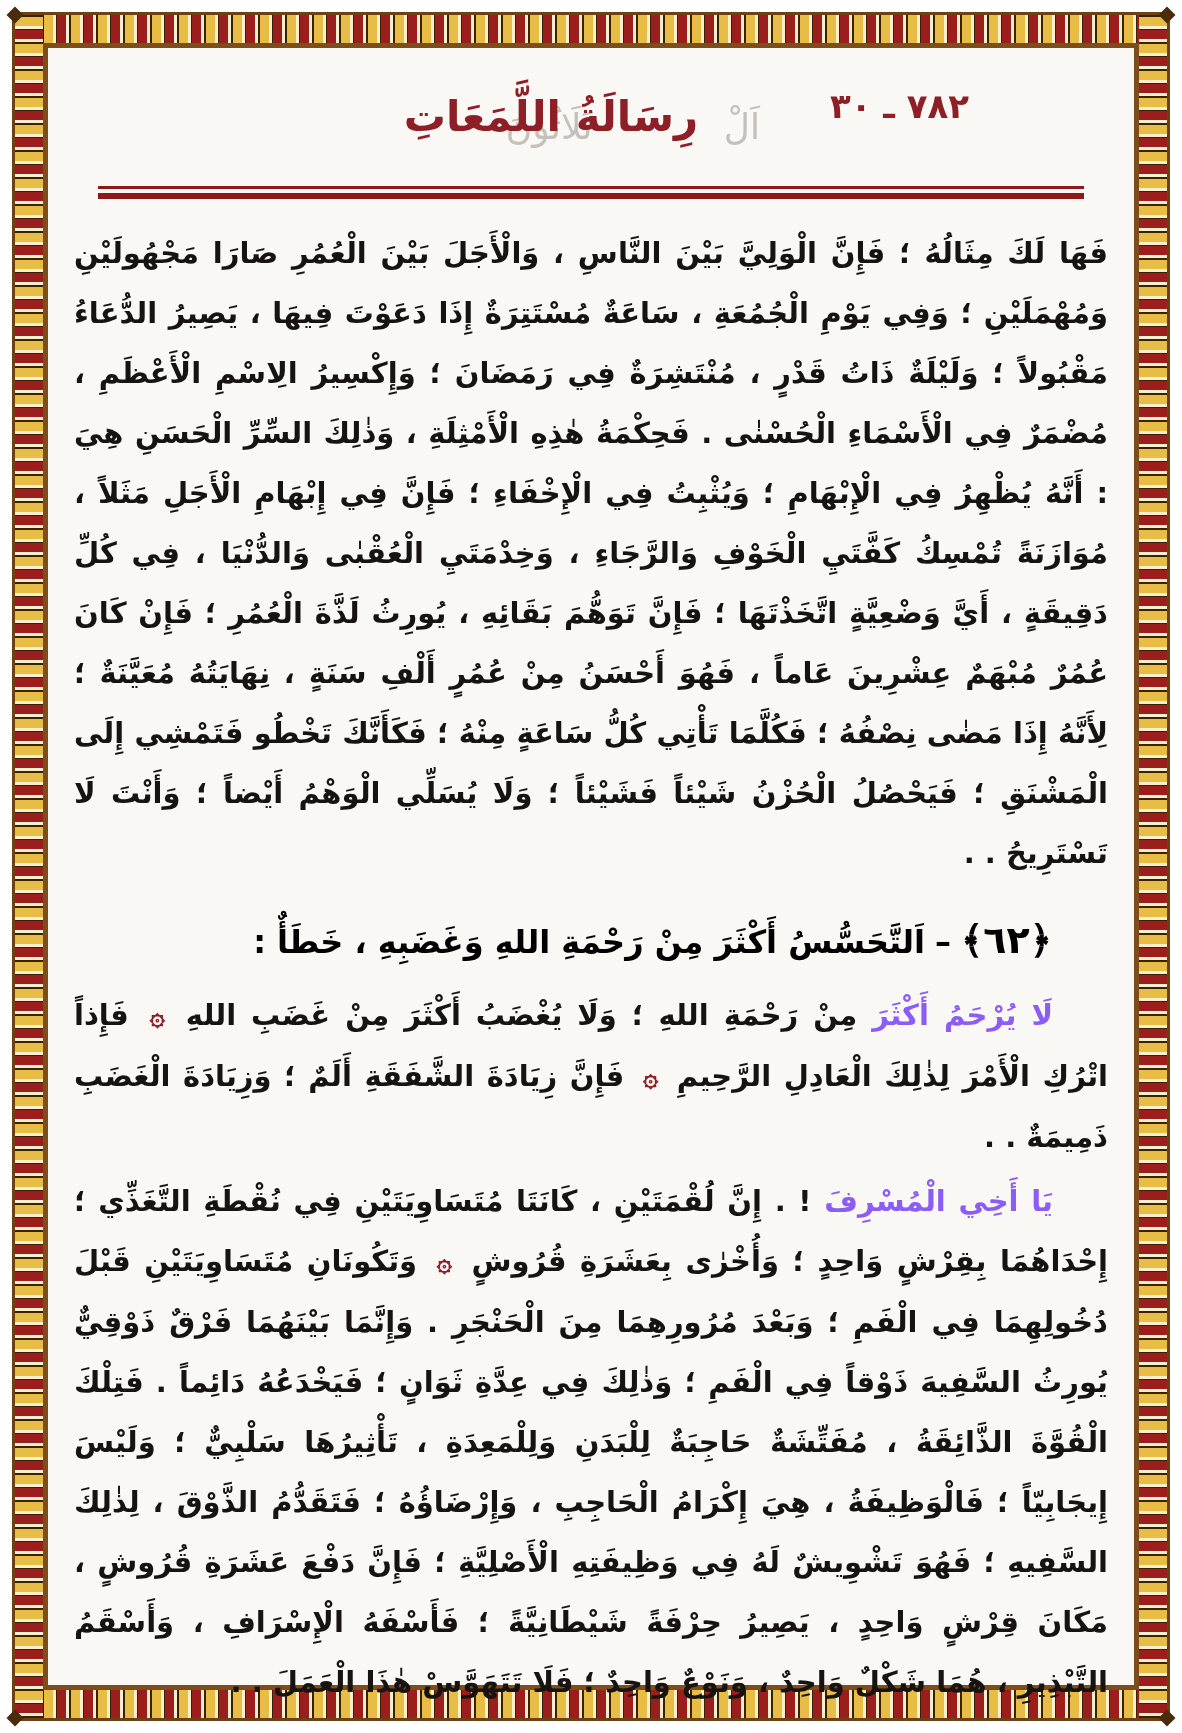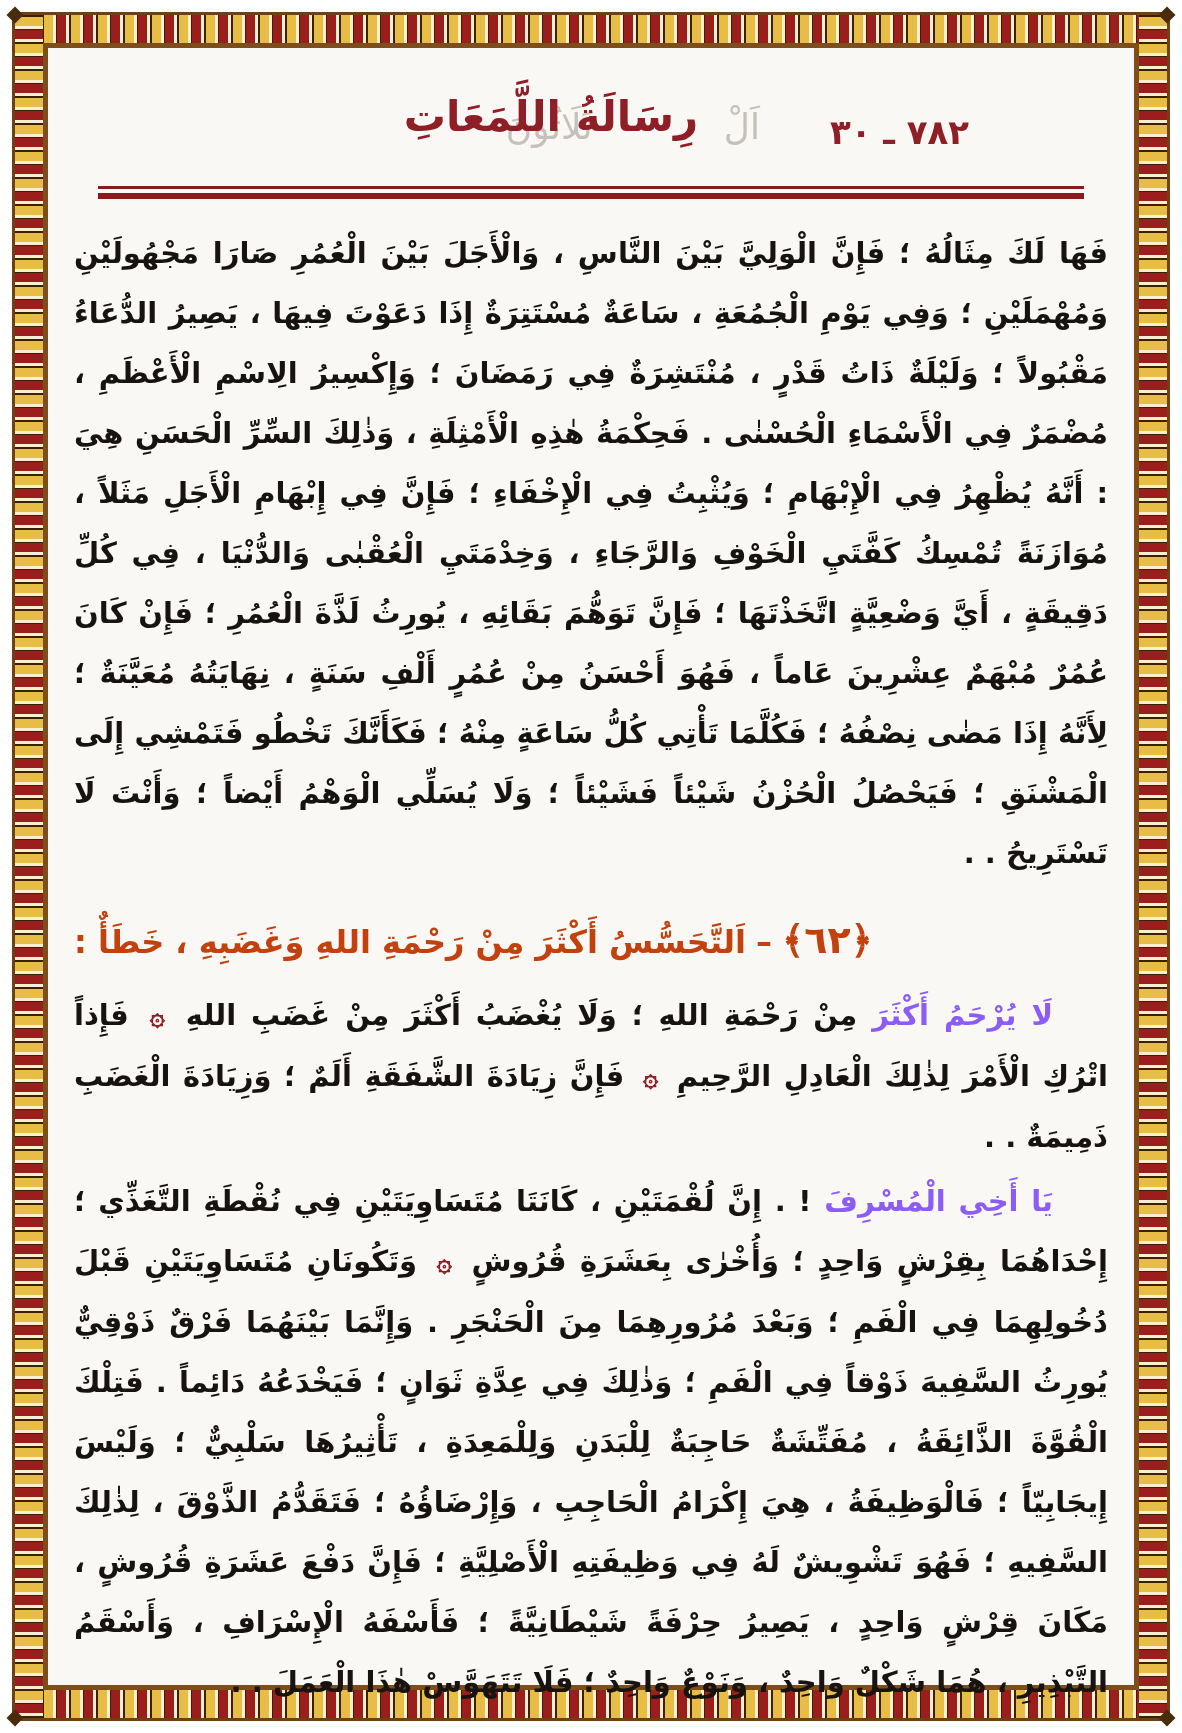--- a/index.html
+++ b/index.html
@@ -33,21 +33,21 @@
   .corner-tl{top:-6px;left:-6px;}
   .corner-tr{top:-6px;right:-6px;}
   .corner-bl{bottom:-6px;left:-6px;}
   .corner-br{bottom:-6px;right:-6px;}
   
   .content{
     position:relative;height:100%;box-sizing:border-box;padding:0 26px;
     direction:rtl;
   }
   .page-number{
-    position:absolute;top:64px;right:165px;
+    position:absolute;top:38px;right:165px;
     font-size:34px;font-weight:bold;color:#8e1f26;letter-spacing:2px;
   }
   .title-wrap{position:relative;text-align:center;padding-top:44px;height:78px;}
   .watermark{
     position:absolute;top:58px;right:348px;
     font-size:36px;font-weight:normal;color:#b9b3ac;opacity:.8;
     word-spacing:120px;white-space:nowrap;pointer-events:none;
   }
   .title{
     display:inline-block;margin:0;transform:translateX(-40px);
@@ -57,22 +57,22 @@
   .rule-thin{height:3px;background:#8c1a1a;}
   .rule-gap{height:4px;}
   .rule-thick{height:6px;background:#8c1a1a;}
   main{display:block;margin-top:24px;color:#171310;}
   p.body{
     margin:0;font-size:29px;font-weight:bold;line-height:60px;
     text-align:justify;
   }
   p.indent{text-indent:55px;margin-top:4px;}
   .section-heading{
-    margin:28px 116px 14px 0;text-align:left;
-    color:#c2410c;font-size:32px;font-weight:bold;line-height:58px;
+    margin:28px 56px 14px 0;text-align:right;
+    color:#000000;font-size:32px;font-weight:bold;line-height:58px;
   }
   .section-heading .marker{font-size:38px;letter-spacing:1px;}
   .section-heading .dash{margin:0 10px;font-weight:bold;}
   .lead{color:#8b5cf6;font-weight:bold;}
   .rosette{color:#8e1f26;font-size:26px;margin:0 6px;}
 </style>
 </head>
 <body>
 
 <div class="page">

